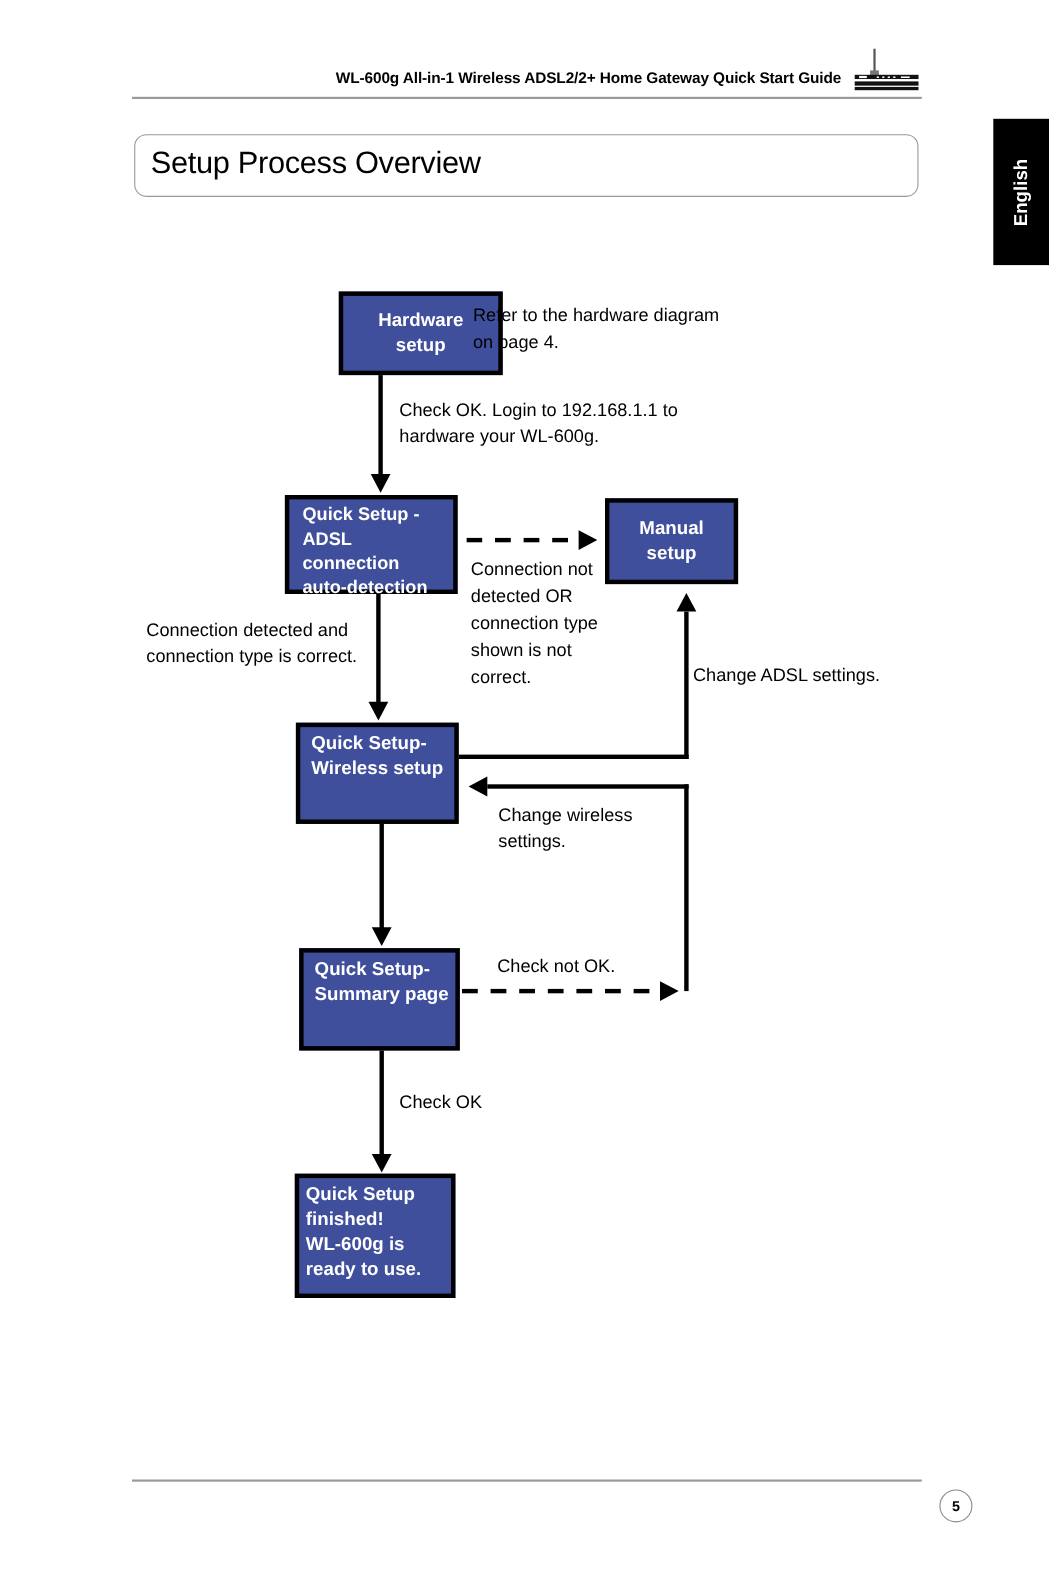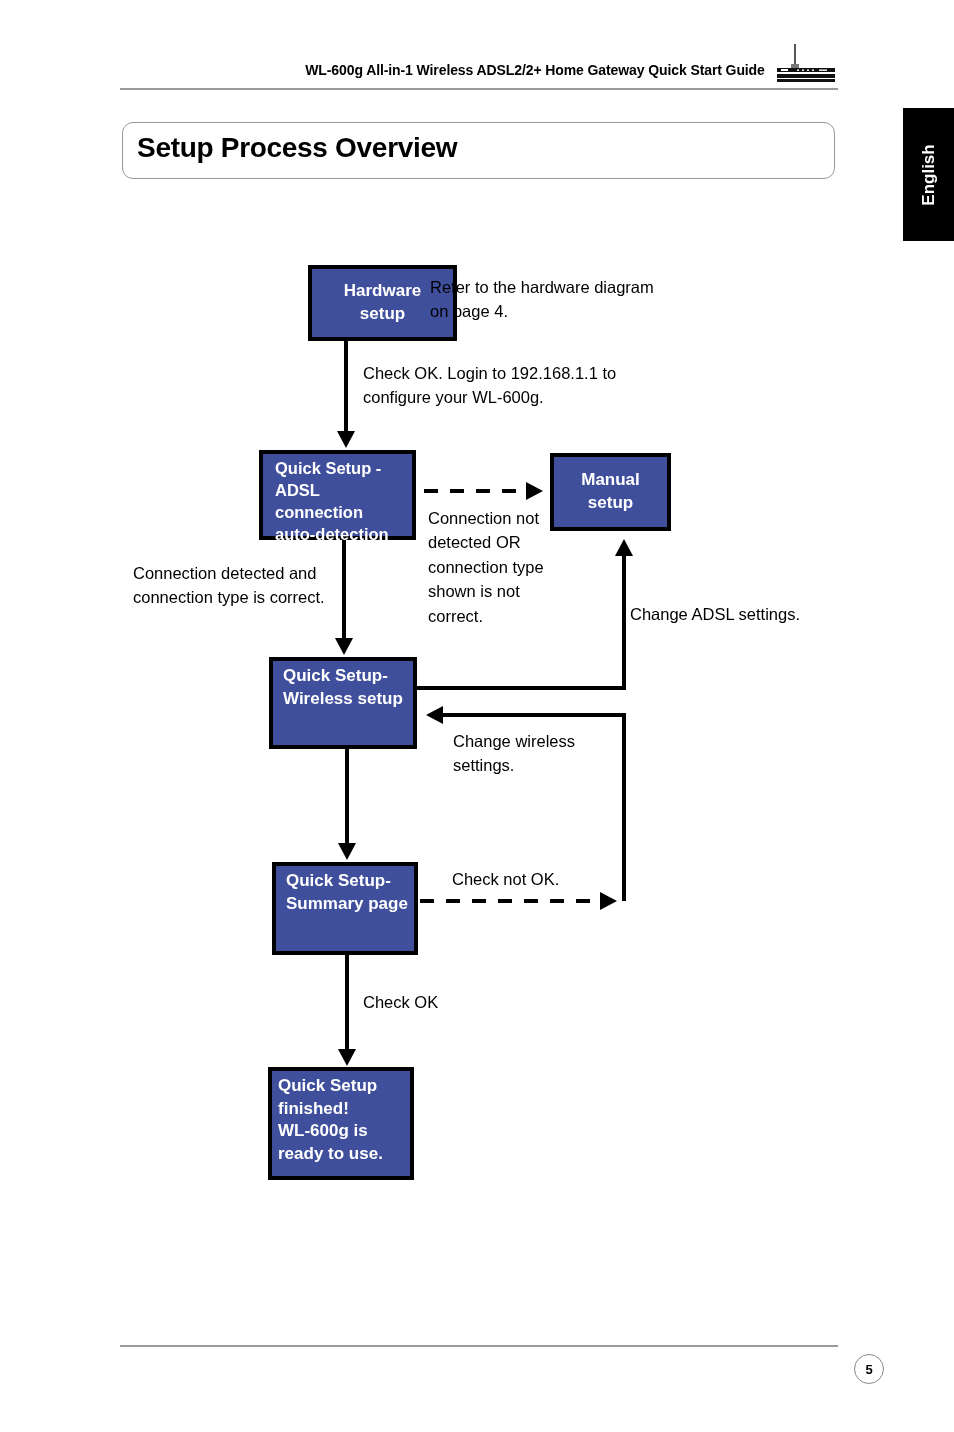--- a/index.html
+++ b/index.html
@@ -80,21 +80,21 @@
     border: 1.5px solid #999999;
     border-radius: 11px;
     background: #ffffff;
     box-sizing: border-box;
   }
   .title-box .title-text {
     position: absolute;
     left: 14px;
     top: 9px;
     font-size: 28px;
-    font-weight: bold;
+    font-weight: normal;
     letter-spacing: -0.3px;
     white-space: nowrap;
   }
 
   
   .node {
     position: absolute;
     background: #3f4f9c;
     border: 4px solid #000000;
     box-sizing: border-box;
@@ -303,21 +303,21 @@
   <div class="vline" style="left:345px; top:749px; height:96px;"></div>
   <div class="arrow-down" style="left:338px; top:843px;"></div>
 
   <div class="vline" style="left:345px; top:955px; height:96px;"></div>
   <div class="arrow-down" style="left:338px; top:1049px;"></div>
 
   <div class="note" id="note-hardware">Refer to the hardware diagram
 on page 4.</div>
 
   <div class="note" id="note-login">Check OK. Login to 192.168.1.1 to
-configure your WL-600g.</div>
+hardware your WL-600g.</div>
 
   <div class="note" id="note-notdetect">Connection not
 detected OR
 connection type
 shown is not
 correct.</div>
 
   <div class="note" id="note-detected">Connection detected and
 connection type is correct.</div>
 

